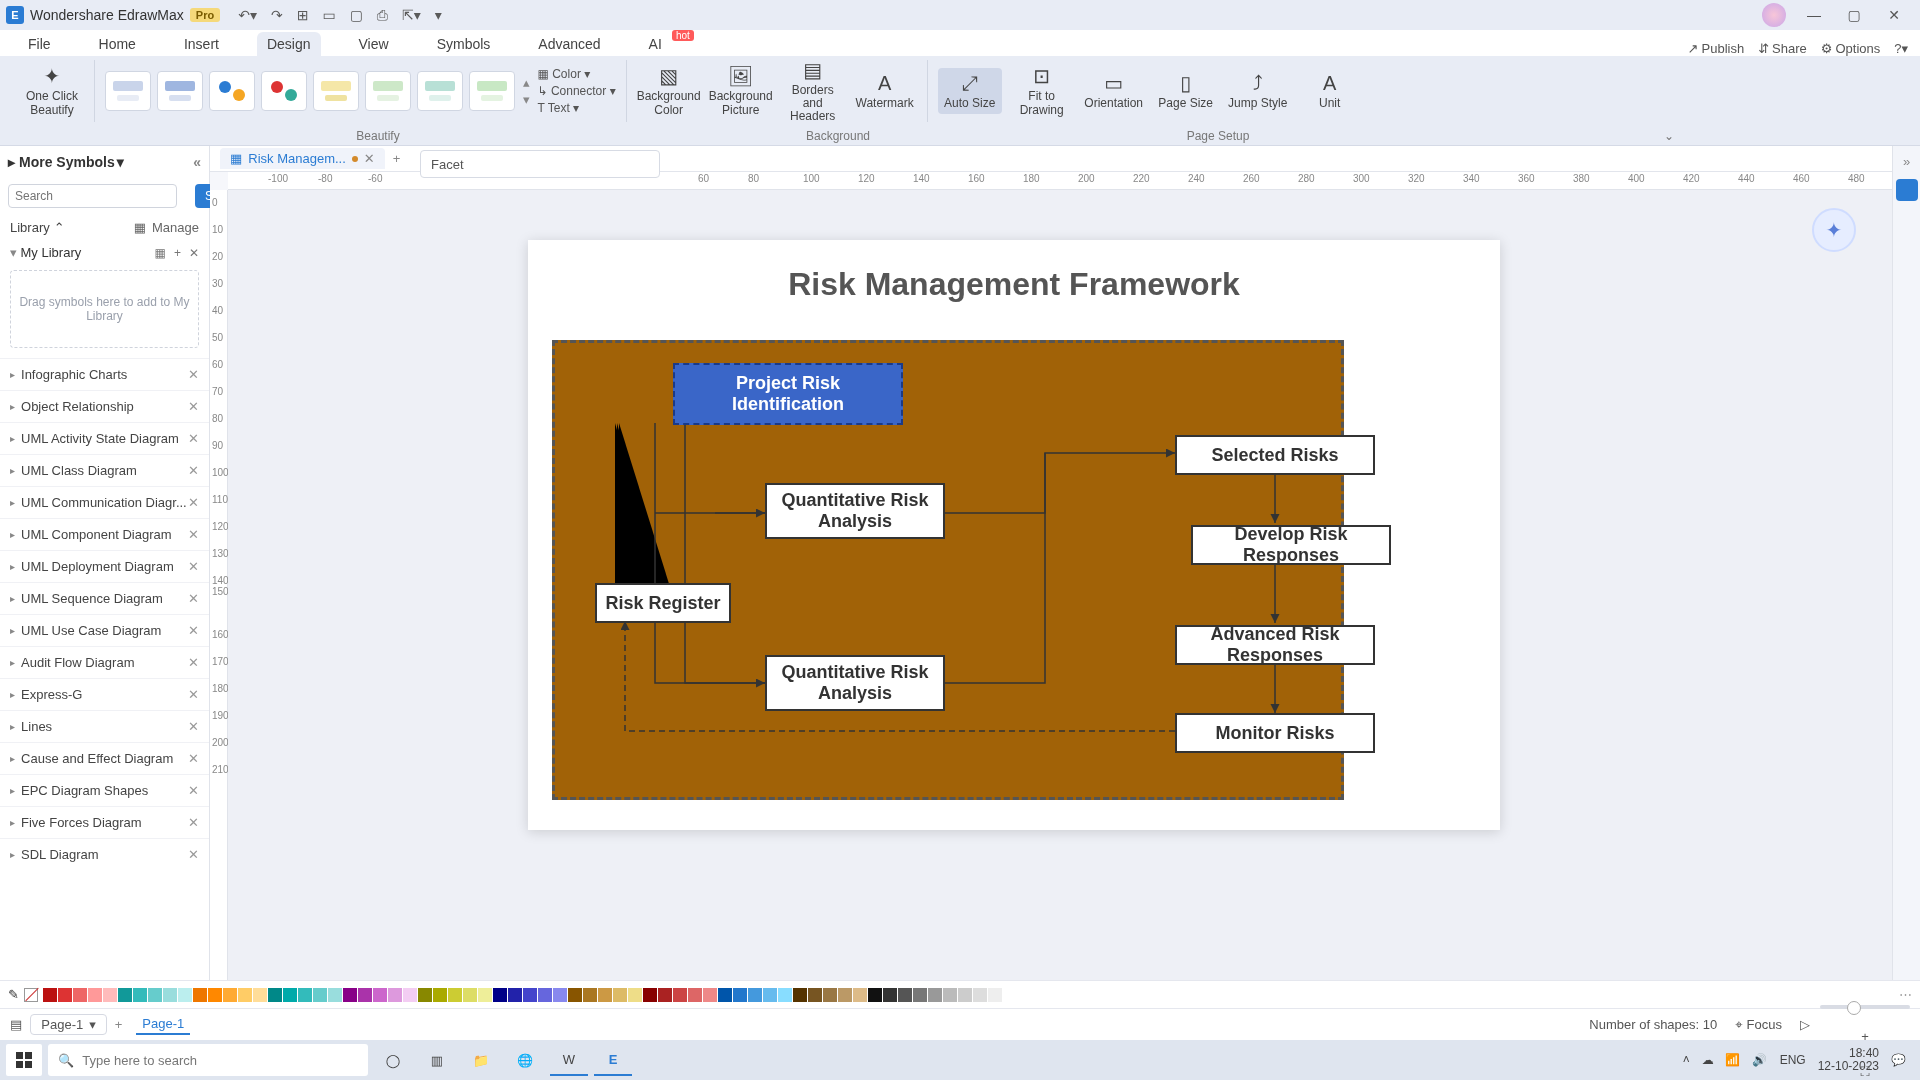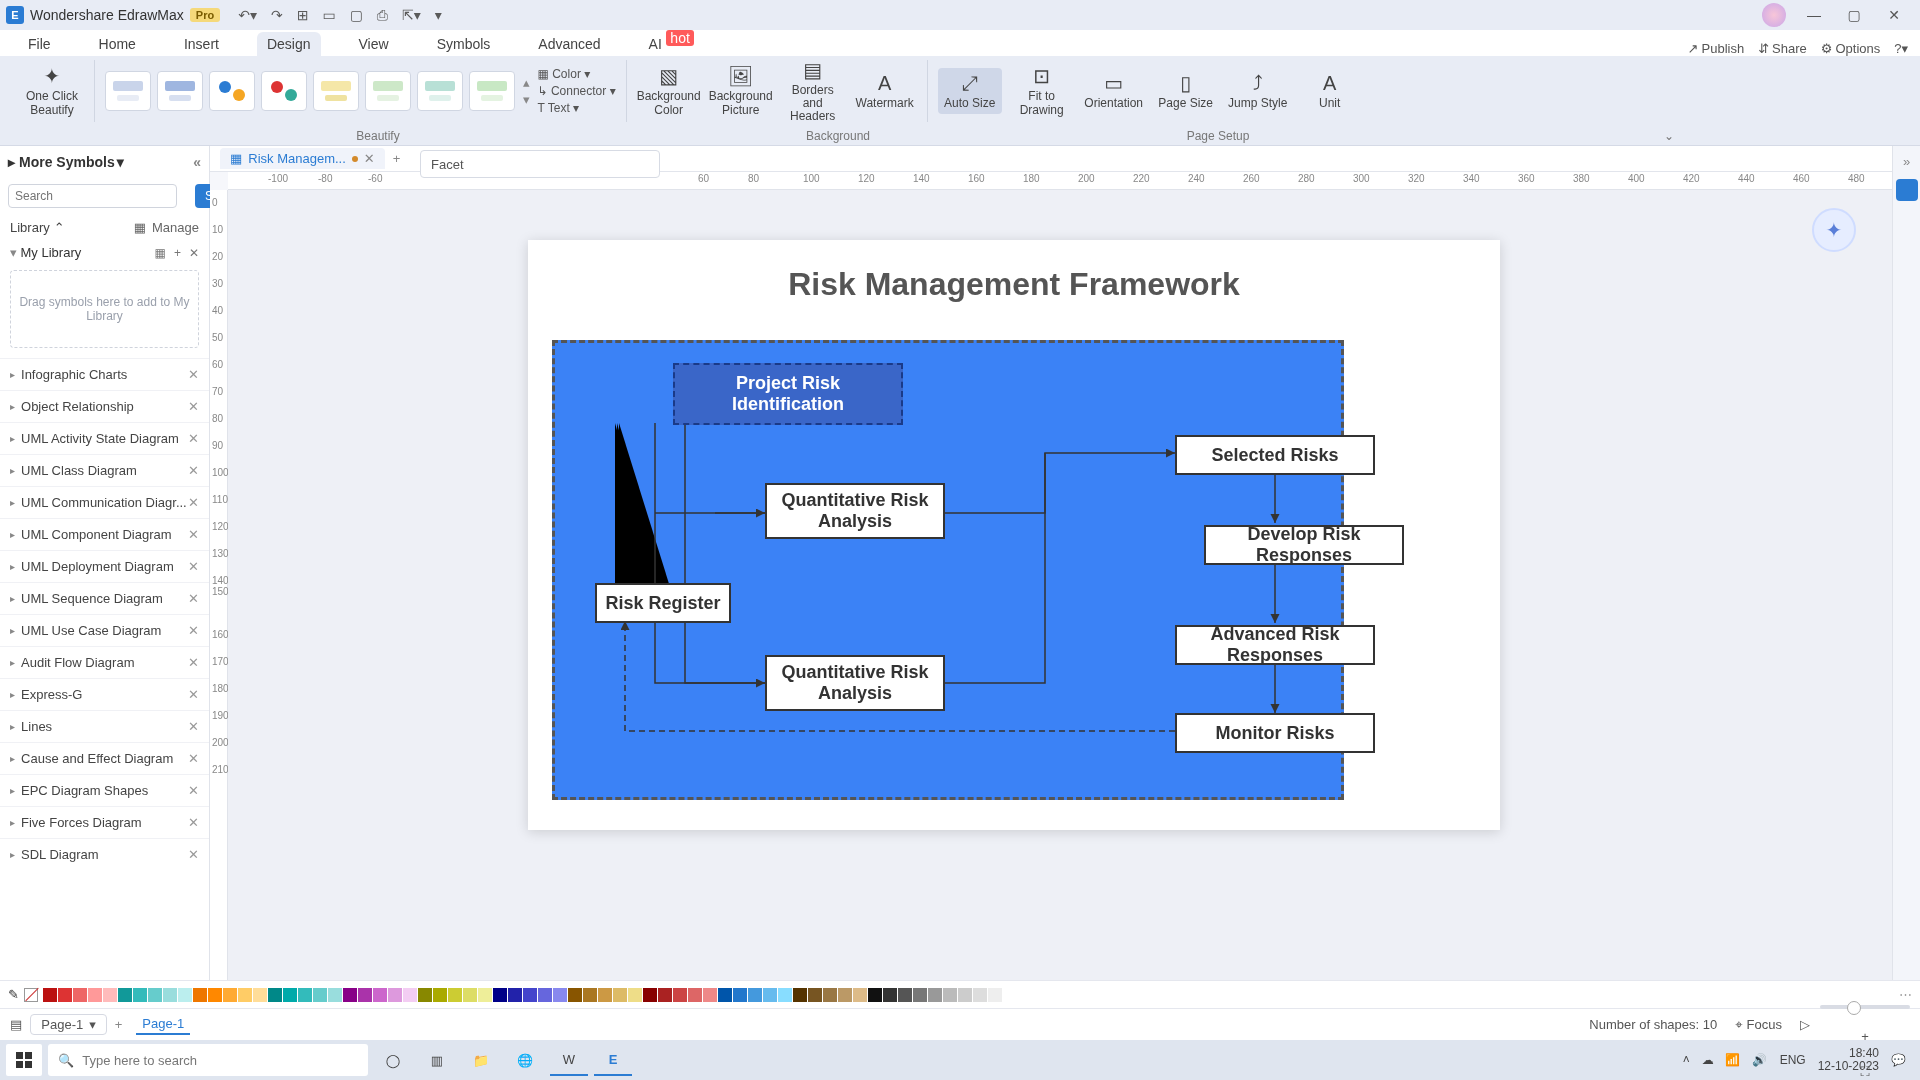--- a/index.html
+++ b/index.html
@@ -14,21 +14,21 @@
 .titlebar .qat span { cursor: pointer; font-size: 14px; }
 .titlebar .spacer { flex: 1; }
 .titlebar .avatar { width: 24px; height: 24px; border-radius: 50%; background: radial-gradient(circle,#f8c6d8,#c9a6e8); margin-right:8px;}
 .titlebar .winbtn { width: 40px; text-align: center; color: #555; cursor: pointer; font-size:14px;}
 
 
 .menutabs { height: 26px; background: #fff; display: flex; align-items: flex-end; padding-left: 18px; gap: 28px; border-bottom:0; font-size:14px; color:#444;}
 .menutabs .tab { padding: 4px 10px; cursor: pointer; }
 .menutabs .tab.active { background: #e8ecf5; border-radius: 6px 6px 0 0; }
 .menutabs .ai { position: relative; }
-.menutabs .ai .hot { position:absolute; top:-2px; right:-22px; background:#ff5a5a; color:#fff; font-size:14px; padding:0 4px; border-radius:3px;}
+.menutabs .ai .hot { position:absolute; top:-2px; right:-22px; background:#ff5a5a; color:#fff; font-size:10px; padding:0 4px; border-radius:3px;}
 .menutabs .rightlinks { margin-left:auto; display:flex; gap:14px; padding-right:12px; align-items:center; color:#555; font-size:13px;}
 .menutabs .rightlinks span{cursor:pointer;display:flex;align-items:center;gap:3px;}
 
 
 .ribbon { height: 70px; background: #e8ecf5; display: flex; align-items: stretch; padding: 4px 10px; gap: 0; }
 .ribbon .group { display: flex; align-items: center; padding: 0 10px; border-right: 1px solid #d0d6e2; gap: 8px; position:relative;}
 .ribbon .group.last{border-right:none;}
 .ribbon .bigbtn { display: flex; flex-direction: column; align-items: center; justify-content: center; width: 64px; cursor: pointer; font-size: 12px; color:#444; text-align:center; line-height:1.1; gap:3px;}
 .ribbon .bigbtn .ic { font-size: 20px; }
 .ribbon .bigbtn.active { background:#cfd7e8; border-radius:4px; padding:4px 2px;}
@@ -73,21 +73,21 @@
 
 .rulerh{height:18px;background:#fff;border-bottom:1px solid #e0e3ea;position:relative;font-size:10px;color:#888;overflow:hidden;margin-left:18px;}
 .rulerh span{position:absolute;top:1px;}
 .canvasrow{flex:1;display:flex;overflow:hidden;}
 .rulerv{width:18px;background:#fff;border-right:1px solid #e0e3ea;position:relative;font-size:10px;color:#888;}
 .rulerv span{position:absolute;left:2px;transform:translateY(-50%);} 
 .viewport{flex:1;position:relative;overflow:auto;background:#eef0f6;}
 .page{position:absolute;left:300px;top:50px;width:972px;height:590px;background:#fff;box-shadow:0 2px 12px rgba(0,0,0,.15);}
 
 .diagram-title{position:absolute;left:0;right:0;top:26px;text-align:center;font-size:32px;font-weight:700;color:#555;}
-.framebox{position:absolute;left:24px;top:100px;width:792px;height:460px;background:#3b82f6;border:3px dashed #555;}
+.framebox{position:absolute;left:24px;top:100px;width:792px;height:460px;background:#a16207;border:3px dashed #555;}
 .dbox{position:absolute;background:#fff;border:2px solid #333;display:flex;align-items:center;justify-content:center;text-align:center;font-weight:700;font-size:18px;padding:6px;}
 .dbox.sel{background:#3a66c8;color:#fff;border:2px dashed #1a3a88;}
 svg.conn{position:absolute;left:0;top:0;width:100%;height:100%;pointer-events:none;}
 
 .aibubble{position:absolute;right:36px;top:18px;width:44px;height:44px;border-radius:50%;background:#e6edff;border:2px solid #cfdcff;display:flex;align-items:center;justify-content:center;}
 
 
 .rightpanel{width:28px;background:#f3f5fa;border-left:1px solid #e0e3ea;display:flex;flex-direction:column;align-items:center;padding-top:8px;gap:10px;}
 .rightpanel .expand{color:#888;cursor:pointer;}
 .rightpanel .blue{width:22px;height:22px;background:#2b7cd3;border-radius:4px;}
@@ -499,21 +499,21 @@
               <path d="M720 128 L720 180" stroke="#333" fill="none" stroke-width="1.5" marker-end="url(#ah)"></path>
               <path d="M720 218 L720 280" stroke="#333" fill="none" stroke-width="1.5" marker-end="url(#ah)"></path>
               <path d="M720 318 L720 370" stroke="#333" fill="none" stroke-width="1.5" marker-end="url(#ah)"></path>
               <path d="M620 388 L70 388 L70 278" stroke="#333" fill="none" stroke-width="1.5" stroke-dasharray="6 4" marker-end="url(#ah)"></path>
             </svg>
             <div class="dbox sel" style="left:118px;top:20px;width:230px;height:62px;">Project Risk Identification</div>
             <div class="dbox" style="left:210px;top:140px;width:180px;height:56px;">Quantitative Risk Analysis</div>
             <div class="dbox" style="left:40px;top:240px;width:136px;height:40px;">Risk Register</div>
             <div class="dbox" style="left:210px;top:312px;width:180px;height:56px;">Quantitative Risk Analysis</div>
             <div class="dbox" style="left:620px;top:92px;width:200px;height:40px;">Selected Risks</div>
-            <div class="dbox" style="left:649px;top:182px;width:200px;height:40px;">Develop Risk Responses</div>
+            <div class="dbox" style="left:636px;top:182px;width:200px;height:40px;">Develop Risk Responses</div>
             <div class="dbox" style="left:620px;top:282px;width:200px;height:40px;">Advanced Risk Responses</div>
             <div class="dbox" style="left:620px;top:370px;width:200px;height:40px;">Monitor Risks</div>
           </div>
         </div>
         <div class="aibubble">
             <span style="color:#5a7fd8;font-size:20px;">✦</span>
           </div>
       </div>
     </div>
   </div>

